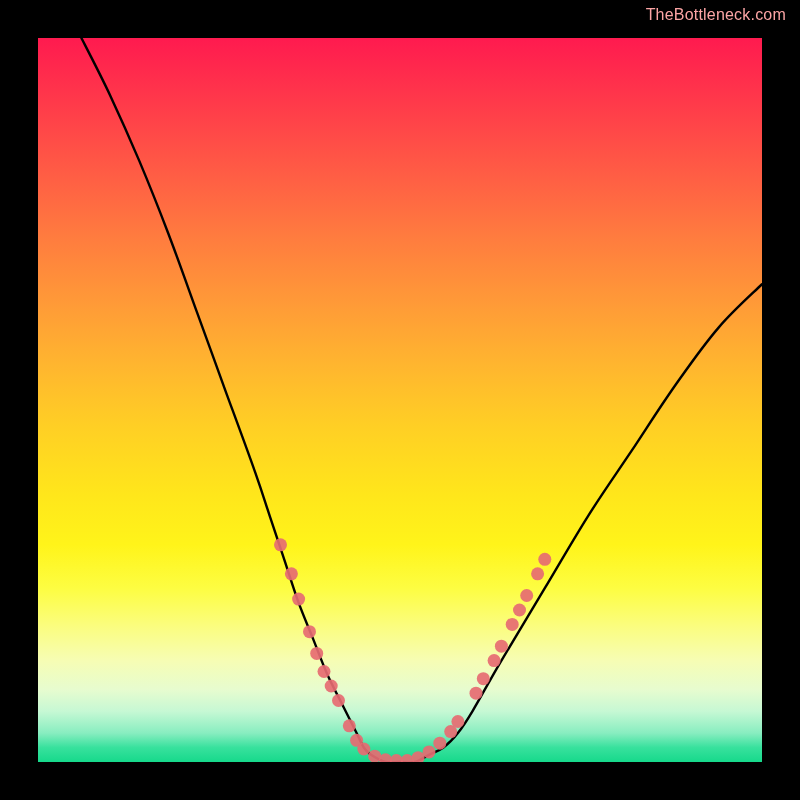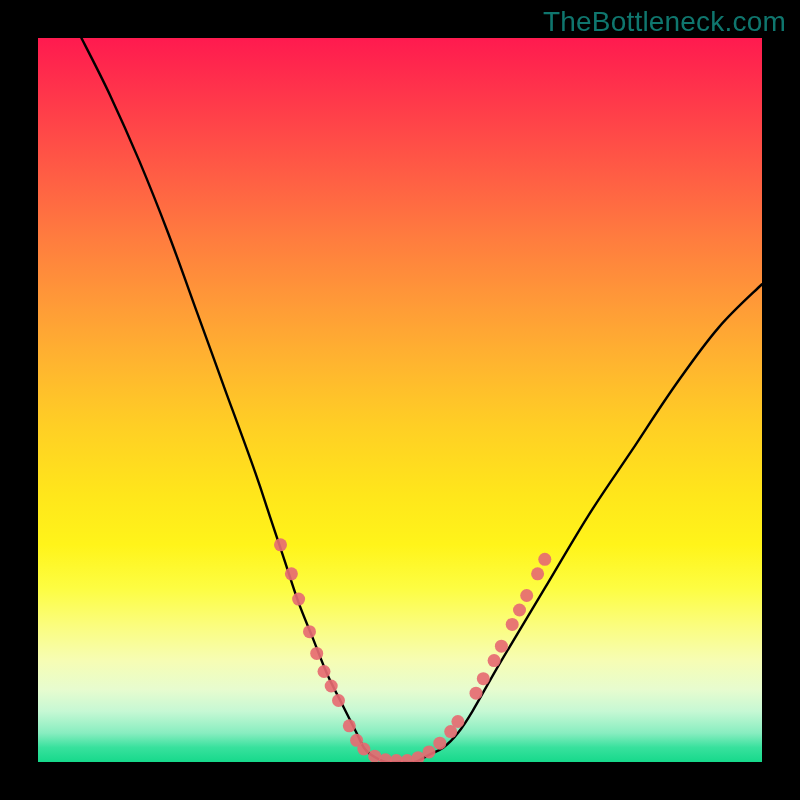--- a/index.html
+++ b/index.html
@@ -42,22 +42,22 @@
       #c6f8d4 93%,
       #88edc0 96%,
       #38e19d 98%,
       #16d98b 100%
     );
   }
   .watermark {
     position: absolute;
     top: 6px;
     right: 14px;
-    color: #0f766e;
-    font-size: 28px;
+    color: #fca5a5;
+    font-size: 16px;
     font-weight: 500;
     letter-spacing: 0.2px;
     user-select: none;
   }
   svg.curve {
     position: absolute;
     top: 0;
     left: 0;
     width: 724px;
     height: 724px;

